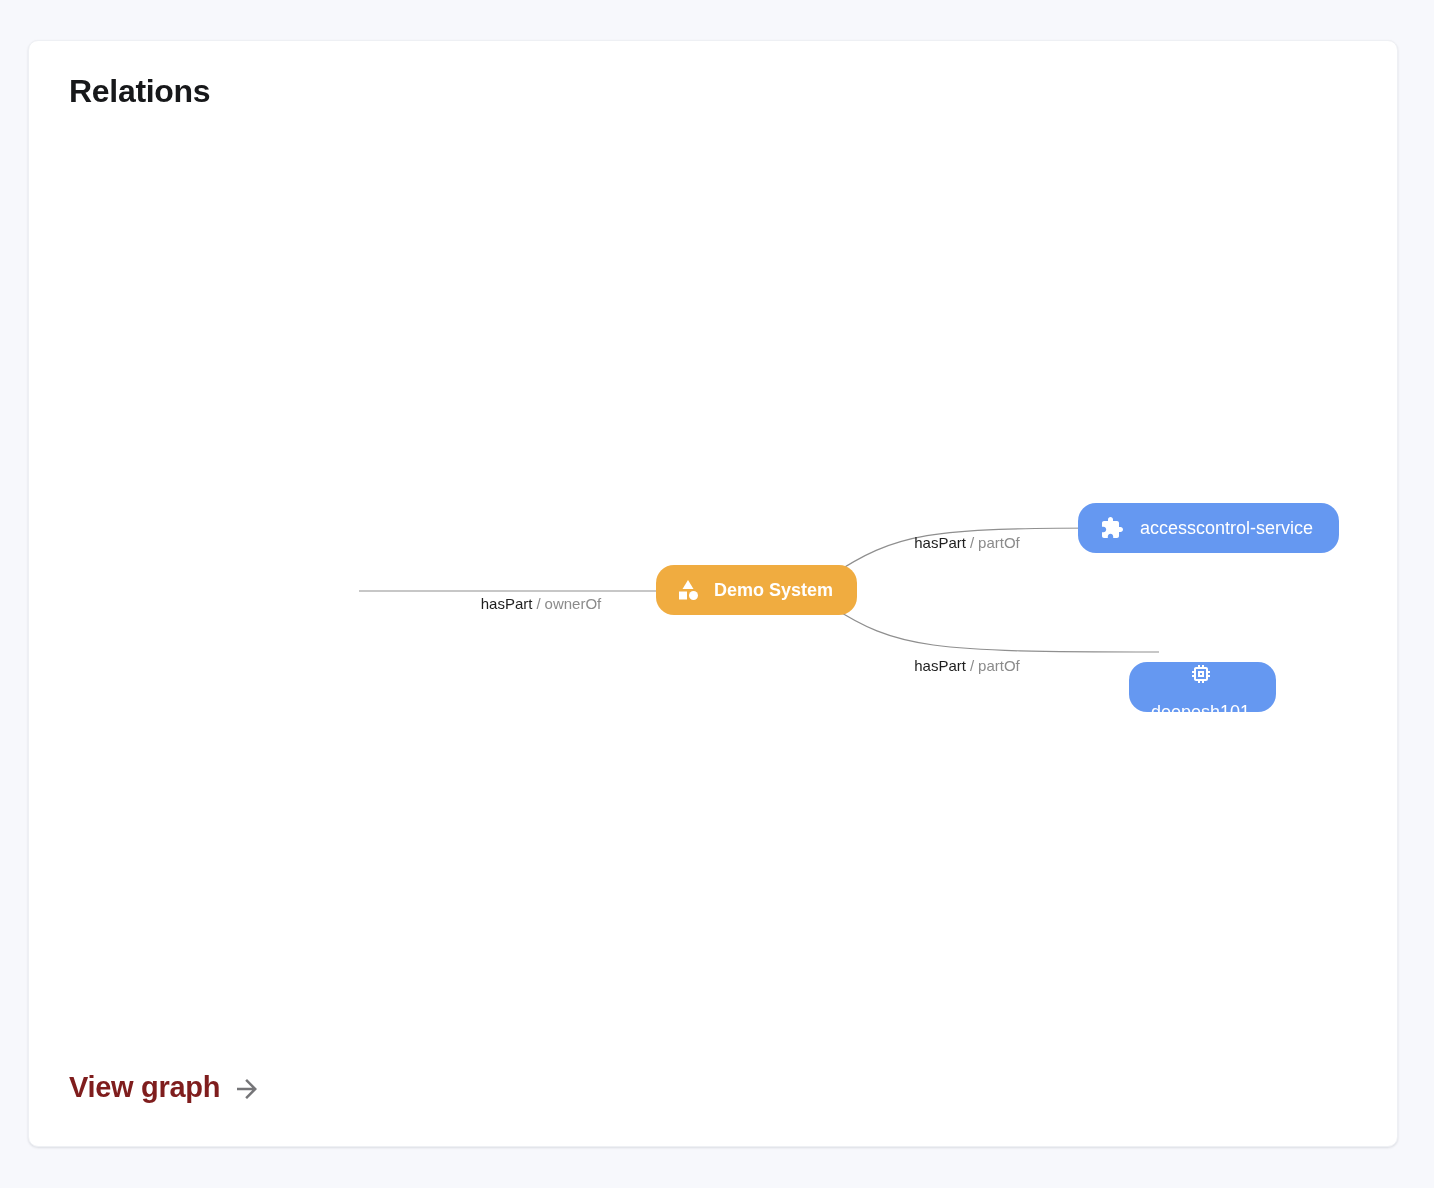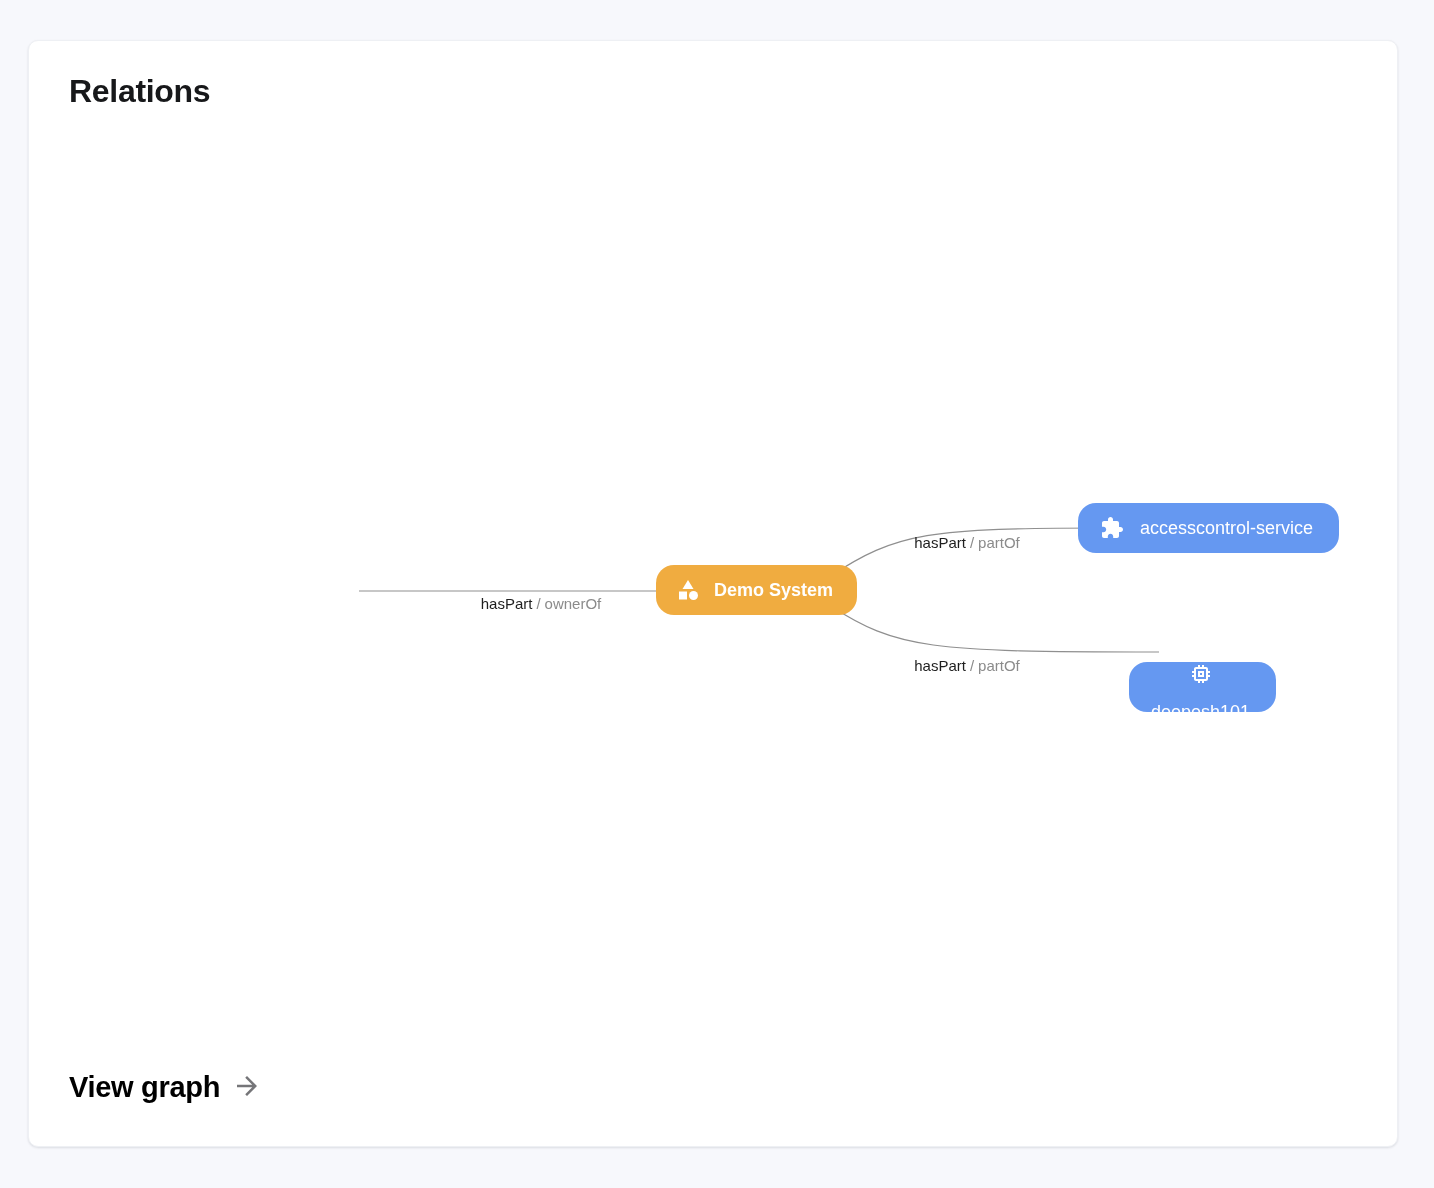--- a/index.html
+++ b/index.html
@@ -60,25 +60,25 @@
   .node-blue { background: #6598F1; }
   .node-orange { background: #F0AC40; font-weight: 700; gap: 14px; padding: 0 24px 0 20px; }
   .node-icon { display: inline-flex; align-items: center; }
   .node-icon svg { width: 24px; height: 24px; fill: #ffffff; }
 
   .view-graph {
     position: absolute;
     left: 40px; top: 1030px;
     z-index: 4;
     display: inline-flex;
-    align-items: flex-start;
+    align-items: flex-end;
     gap: 12px;
     font-size: 29px;
     font-weight: 700;
-    color: #000000;
+    color: #7f1d1d;
     cursor: pointer;
     letter-spacing: -0.3px;
   }
   .view-graph svg { width: 30px; height: 30px; fill: #757578; }
 </style>
 </head>
 <body>
 
 <div class="card">
 

